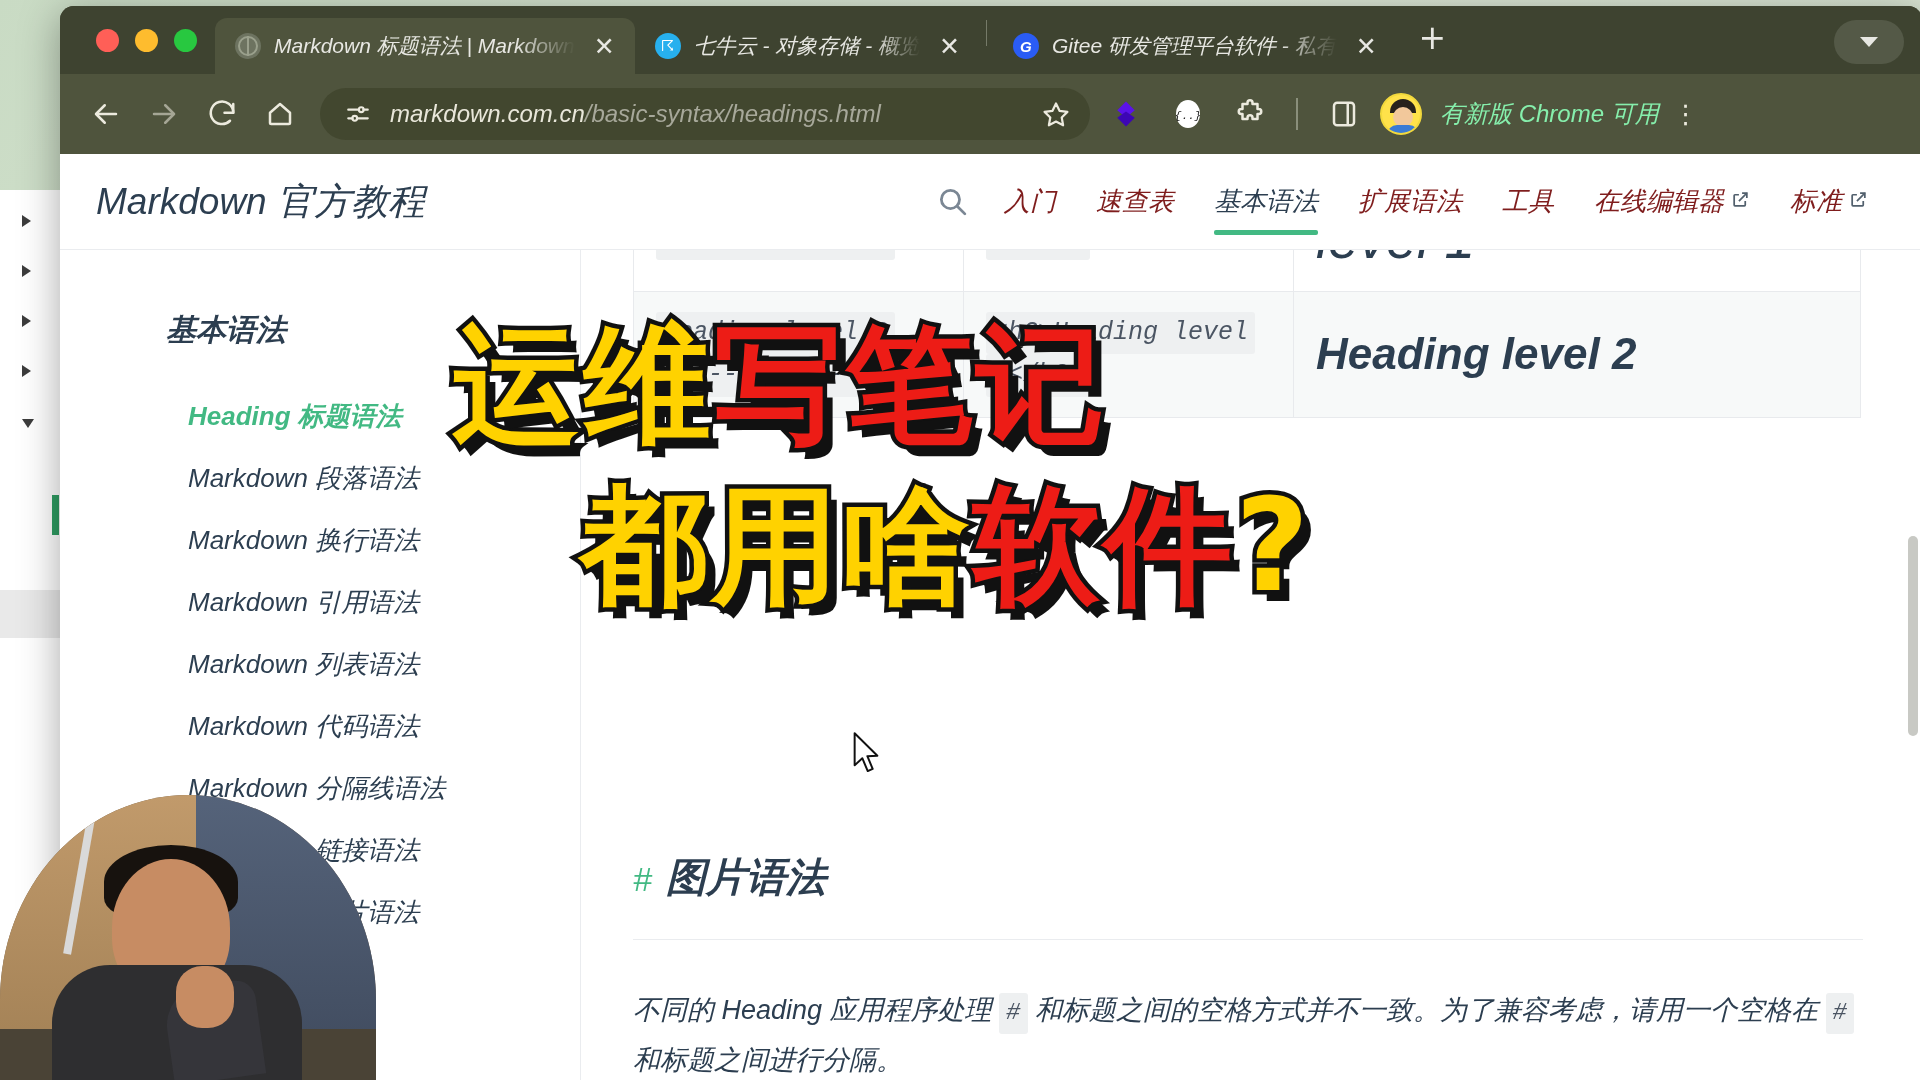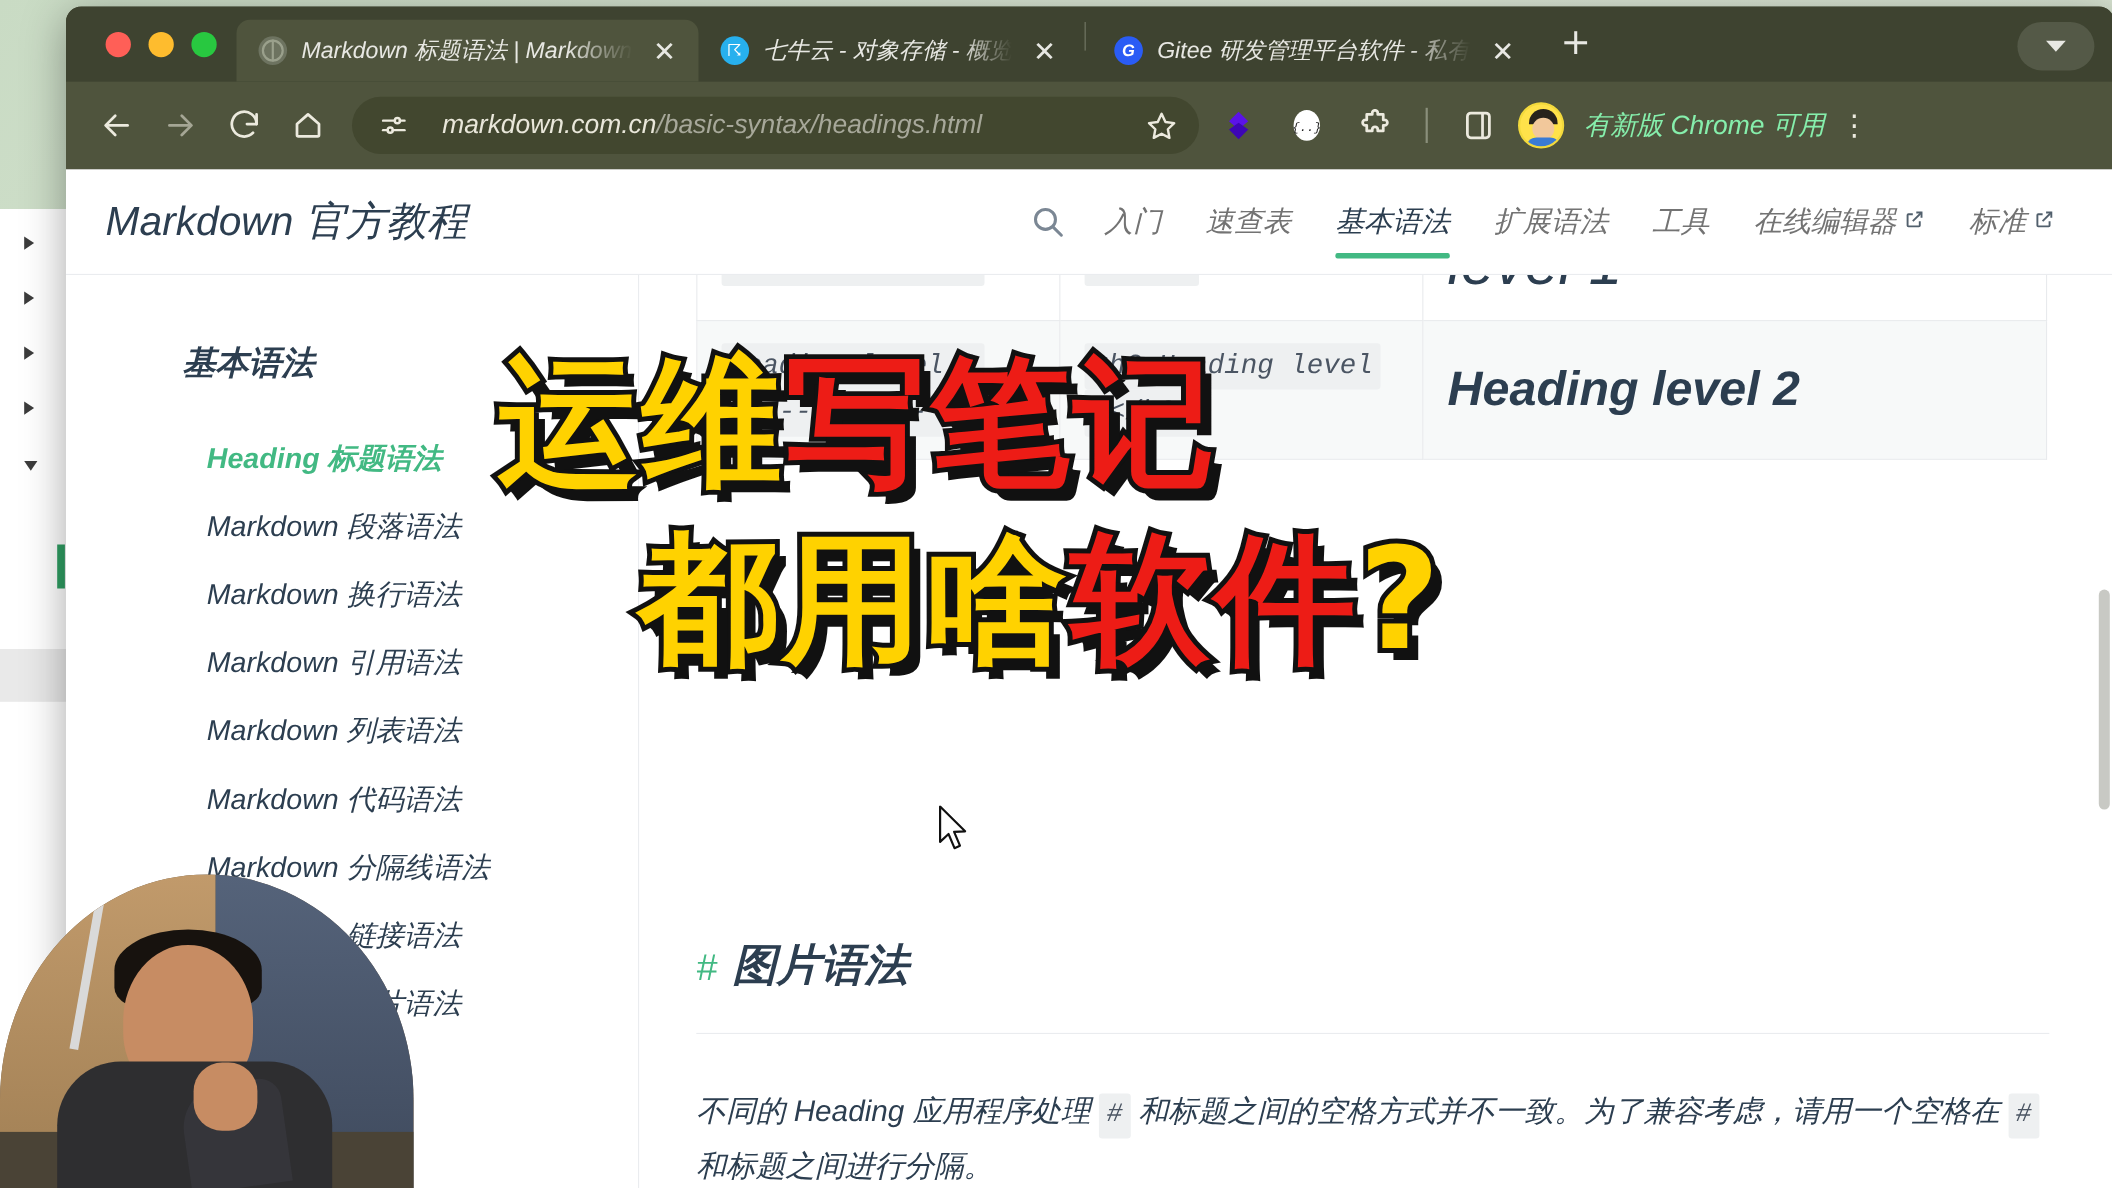--- a/index.html
+++ b/index.html
@@ -124,21 +124,21 @@
   }
   .navbtn {
     width: 48px; height: 48px; border-radius: 50%;
     display:flex; align-items:center; justify-content:center;
     color:#eceade; flex:none;
   }
   .navbtn svg { display:block; }
   #omnibox {
     flex: 0 0 auto; width: 770px; height: 52px; border-radius: 26px;
     background:#42472f; display:flex; align-items:center;
-    padding: 0 12px 0 22px; gap: 28px; margin-left: 6px;
+    padding: 0 12px 0 22px; gap: 16px; margin-left: 6px;
   }
   #omnibox .urltext {
     flex:1; font-size: 24px; color:#e9e7da; white-space:nowrap; overflow:hidden;
   }
   #omnibox .urltext .path { color:#a7a89a; }
   .tool-icon {
     width: 52px; height: 52px; display:flex; align-items:center; justify-content:center;
     color:#eceade; flex:none;
   }
   .vsep { width:2px; height:32px; background:#8a8f7b; margin:0 10px; flex:none; }
@@ -163,21 +163,21 @@
   
   #site-header {
     height: 96px; border-bottom: 1px solid #eaecef;
     display:flex; align-items:center; padding: 0 34px 0 36px; background:#fff;
     position: relative; z-index: 5;
   }
   #site-title { font-size: 37px; color:#2c3e50; font-weight:500; white-space:nowrap; }
   #site-nav { margin-left: auto; display:flex; align-items:center; gap: 0; }
   #search-btn { width: 64px; display:flex; align-items:center; justify-content:center; }
   .navlink {
-    position:relative; font-size: 26px; color:#737373; padding: 0 20px;
+    position:relative; font-size: 26px; color:#7f1d1d; padding: 0 20px;
     white-space:nowrap; display:flex; align-items:center; gap:7px;
   }
   .navlink.active { color:#2c3e50; font-weight: 500;}
   .navlink.active::after {
     content:""; position:absolute; left: 20px; right: 20px; bottom: -16px;
     height: 5px; background:#42b983; border-radius:2px;
   }
   .extlink-ico { font-size:18px; color:#52606d; }
 
   

